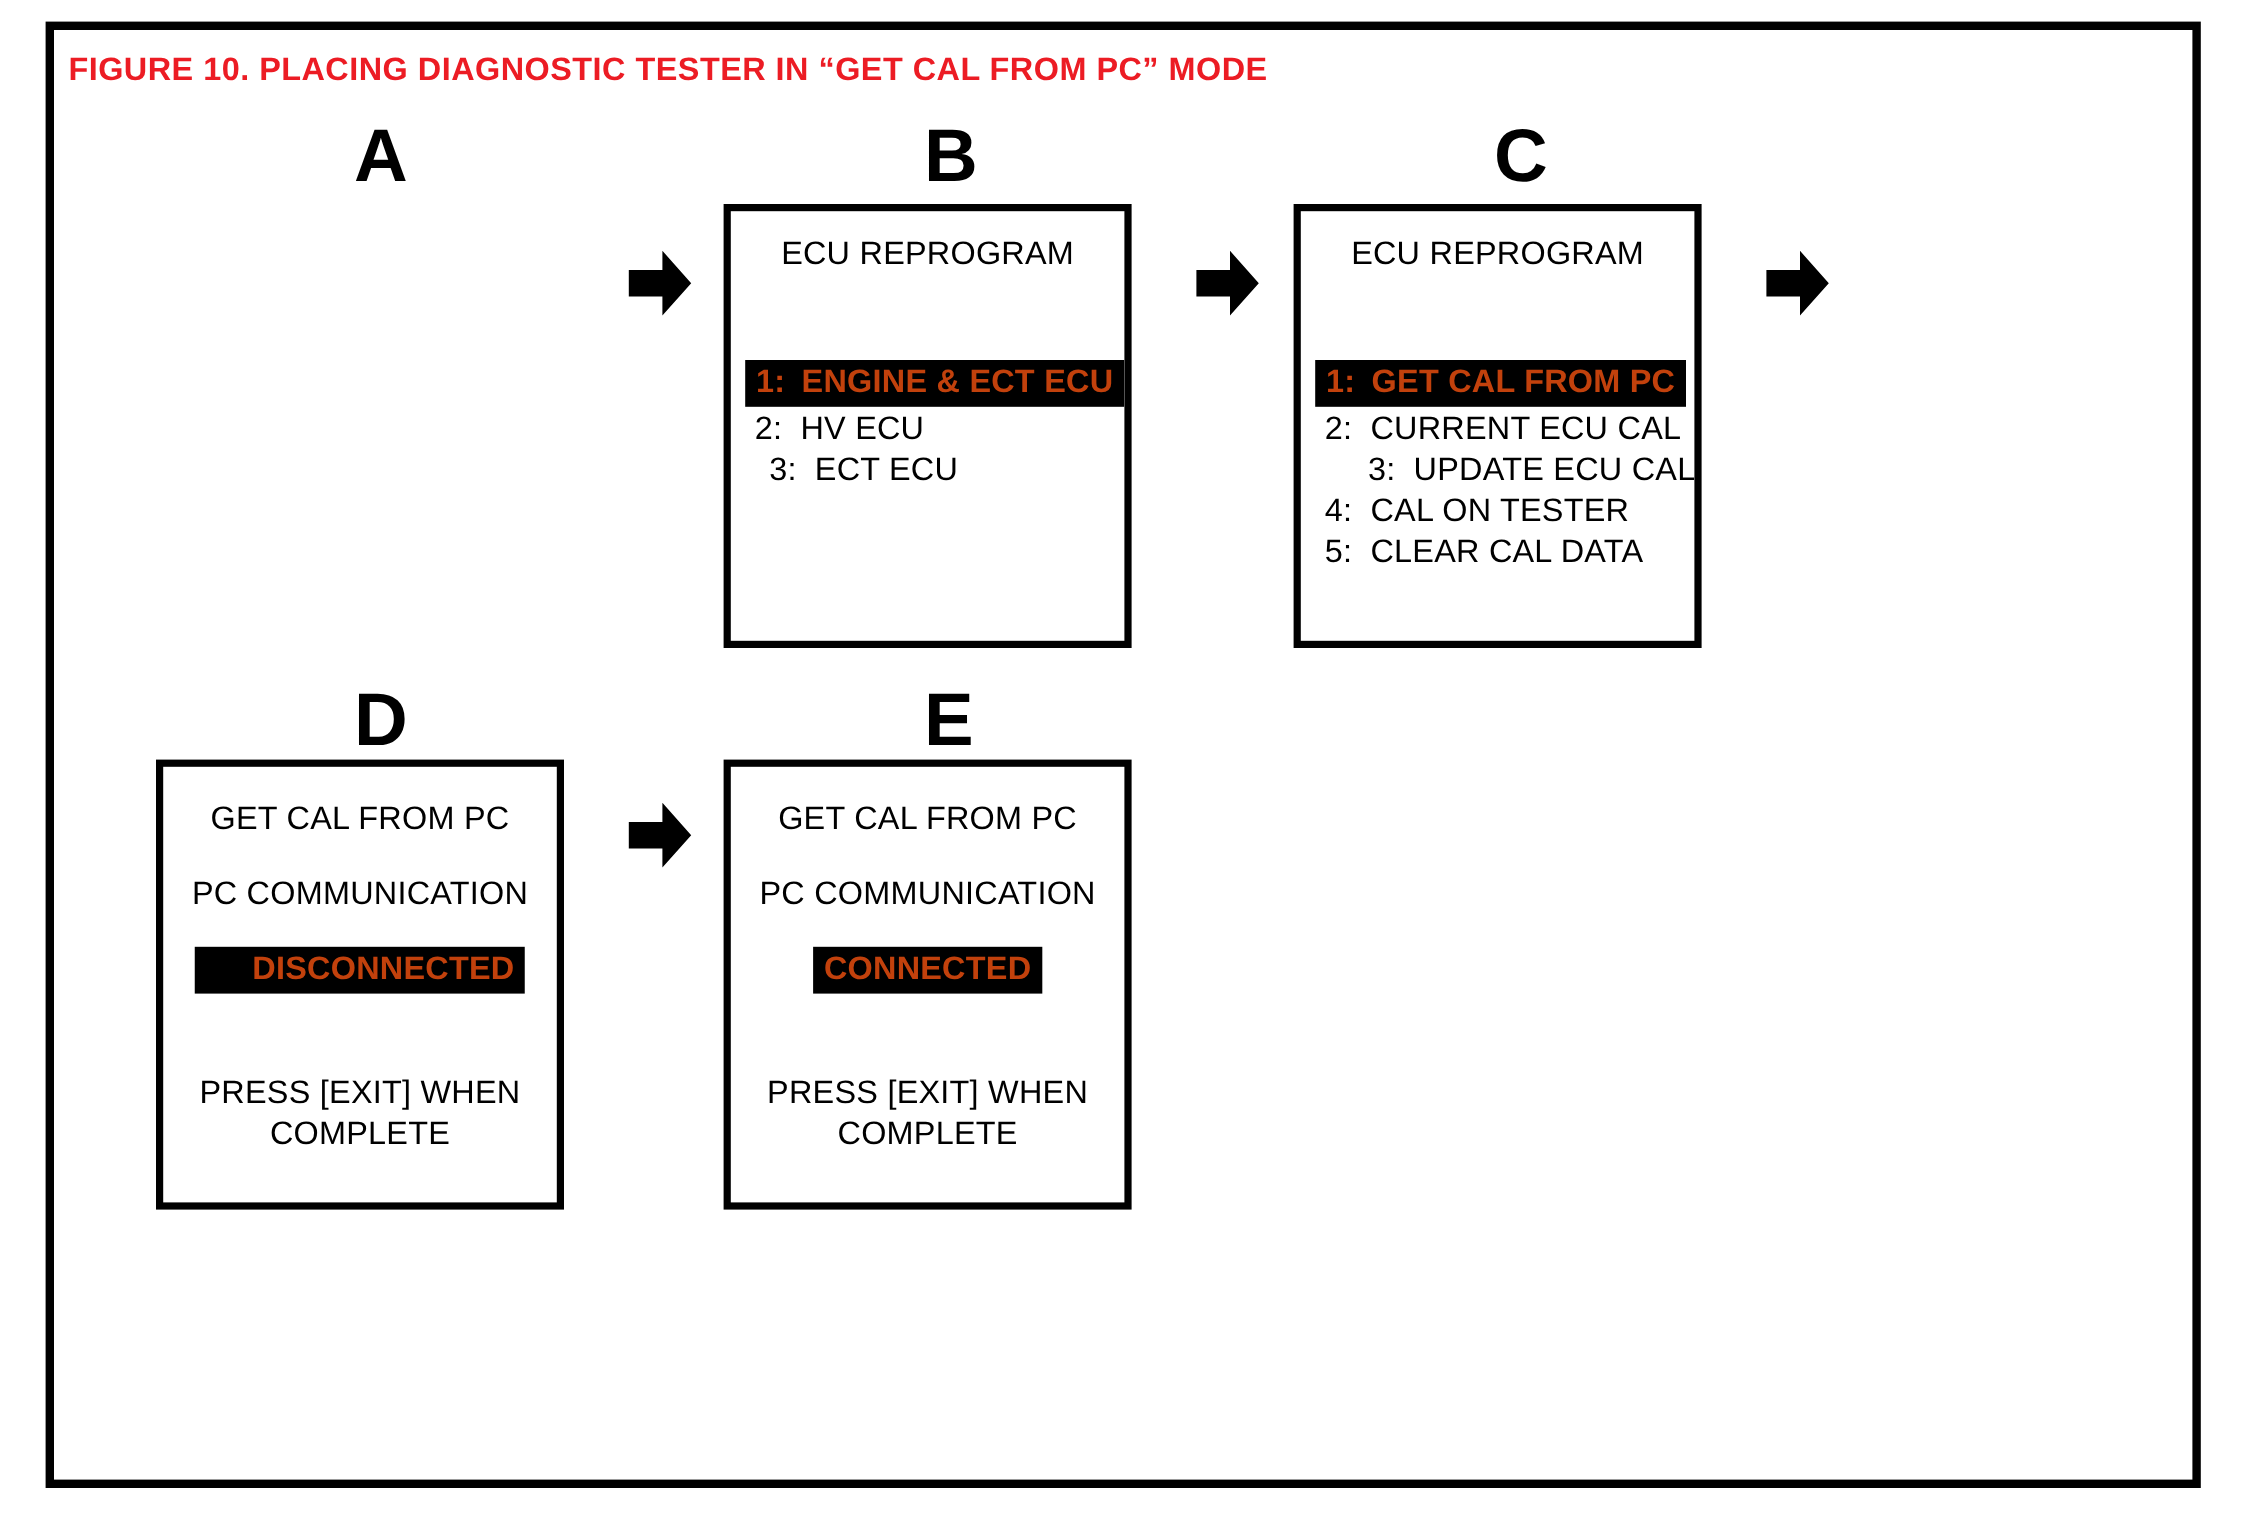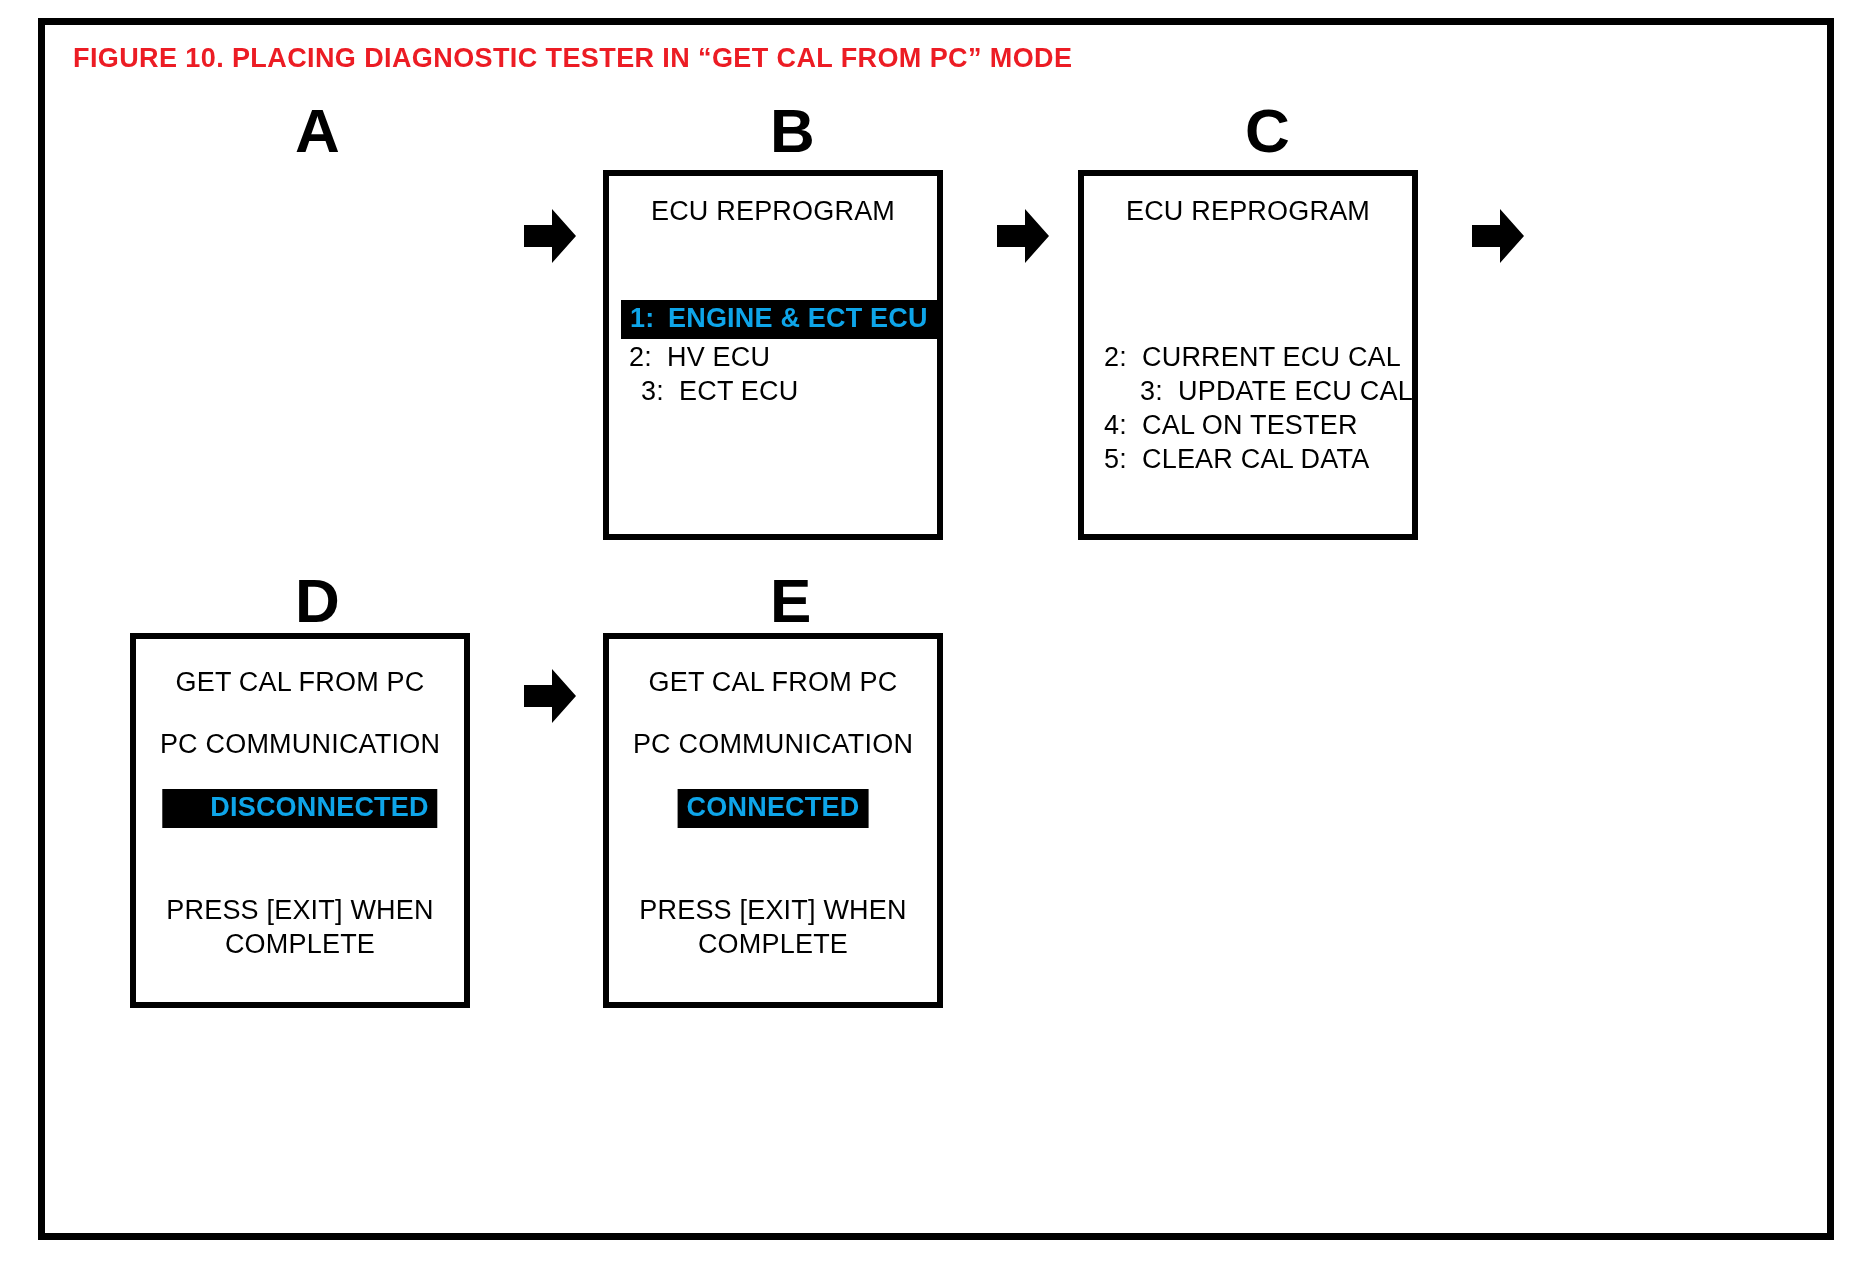--- a/index.html
+++ b/index.html
@@ -31,21 +31,21 @@
     width: 1796px;
     height: 1222px;
     border: 7px solid #000000;
     background: #ffffff;
     box-sizing: border-box;
   }
 
   
   .figure-title {
     position: absolute;
-    left: 28px;
+    left: 12px;
     top: 18px;
     font-size: 27px;
     font-weight: bold;
     color: #ec1c24;
     letter-spacing: 0.4px;
     white-space: nowrap;
     font-family: "Liberation Sans", sans-serif;
   }
 
   
@@ -84,21 +84,21 @@
   .scr-line.centered {
     left: 0;
     right: 0;
     text-align: center;
   }
 
   
   .hl {
     position: absolute;
     background: #000000;
-    color: #0ea5e9;
+    color: #c2410c;
     font-weight: bold;
     font-size: 27px;
     white-space: nowrap;
     padding: 3px 9px 5px 9px;
     font-family: "Liberation Sans", sans-serif;
     letter-spacing: 0.2px;
   }
   .hl.centered {
     left: 50%;
     transform: translateX(-50%);
@@ -174,20 +174,23 @@
         <path d="M2,20 L30,20 L30,4 L54,31 L30,58 L30,42 L2,42 Z" fill="#000000"></path>
       </svg>
     </div>
 
     <div class="panel-letter" style="left:1200px; top:75px;">C</div>
 
     <div class="screen" style="left:1033px; top:145px; width:340px; height:370px;">
       <div class="screen-inner">
         <div class="scr-line centered" style="top:20px;">ECU REPROGRAM</div>
 
+        <div class="hl" style="left:12px; top:124px;">
+          <span class="num">1:</span><span>GET CAL FROM PC</span>
+        </div>
 
         <div class="menu-row" style="left:20px; top:166px;">
           <span class="num">2:</span><span>CURRENT ECU CAL</span>
         </div>
 
         <div class="menu-row" style="left:20px; top:200px;margin-left:36px;">
           <span class="num">3:</span><span>UPDATE ECU CAL</span>
         </div>
 
         <div class="menu-row" style="left:20px; top:234px;">

